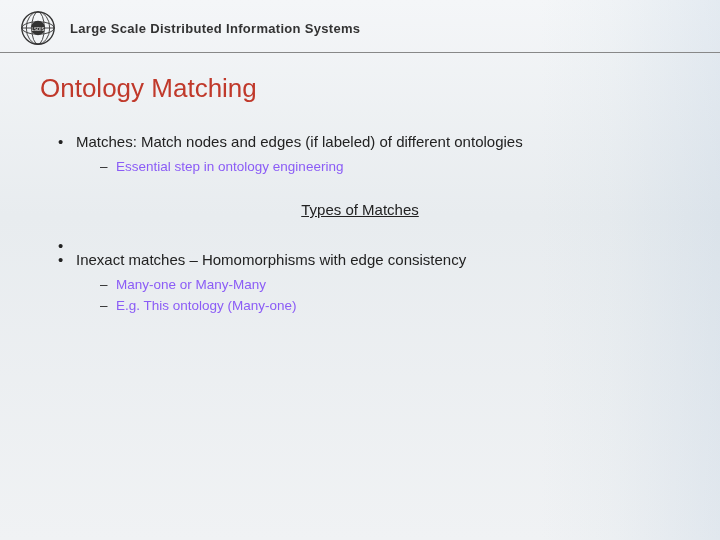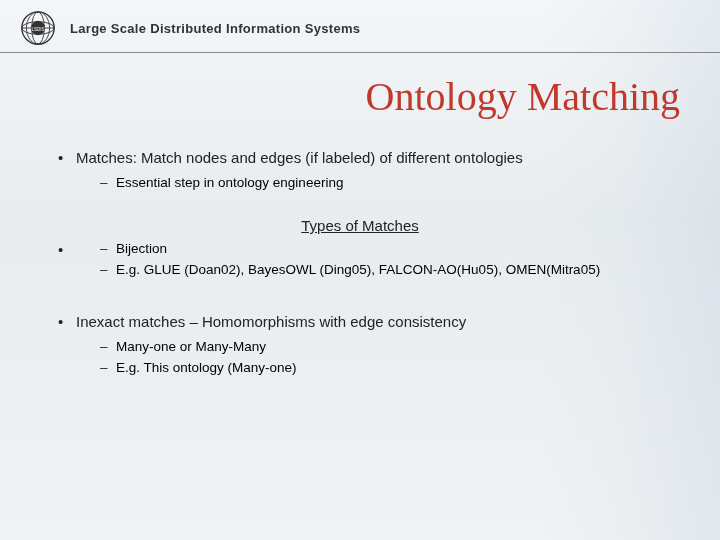--- a/index.html
+++ b/index.html
@@ -42,26 +42,25 @@
       font-weight: bold;
       color: #333;
       letter-spacing: 0.3px;
     }
     .content {
       padding: 20px 40px 0 40px;
       position: relative;
       z-index: 1;
     }
     .title {
-      font-family: Liberation Serif, serif;
-      font-size: 40px;
+      font-family: Liberation Sans, sans-serif;
+      font-size: 26px;
       color: #c0392b;
       margin-bottom: 28px;
       font-weight: normal;
-      text-align: right;
     }
     ul.level1 {
       list-style: none;
       padding-left: 18px;
     }
     ul.level1 > li {
       margin-bottom: 18px;
       font-size: 15px;
       color: #222;
       line-height: 1.35;
@@ -76,21 +75,21 @@
       color: #222;
       font-size: 15px;
     }
     ul.level2 {
       list-style: none;
       padding-left: 24px;
       margin-top: 6px;
     }
     ul.level2 > li {
       font-size: 13.5px;
-      color: #000000;
+      color: #8b5cf6;
       line-height: 1.4;
       position: relative;
       padding-left: 16px;
       margin-bottom: 2px;
     }
     ul.level2 > li::before {
       content: "–";
       position: absolute;
       left: 0;
       top: 0;
@@ -137,24 +136,20 @@
       <ul class="level2">
         <li>Essential step in ontology engineering</li>
       </ul>
     </li>
   </ul>
 
   <div class="section-heading">Types of Matches</div>
 
   <ul class="level1">
     <li>
-      <ul class="level2">
-        <li>Bijection</li>
-        <li>E.g. GLUE (Doan02), BayesOWL (Ding05), FALCON-AO(Hu05), OMEN(Mitra05)</li>
-      </ul>
     </li>
   </ul>
 
   <div style="height:14px"></div>
 
   <ul class="level1">
     <li>
       <span class="bold">Inexact</span><span> matches – Homomorphisms with edge consistency</span>
       <ul class="level2">
         <li>Many-one or Many-Many</li>

